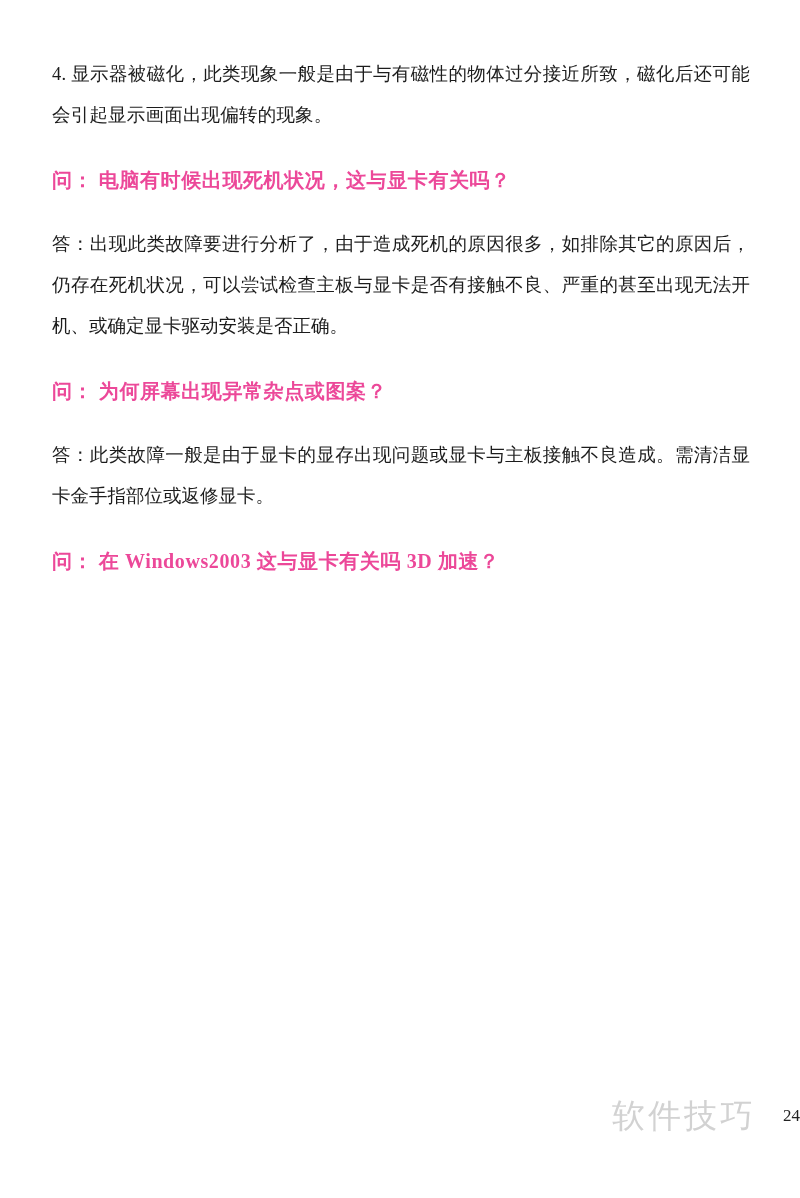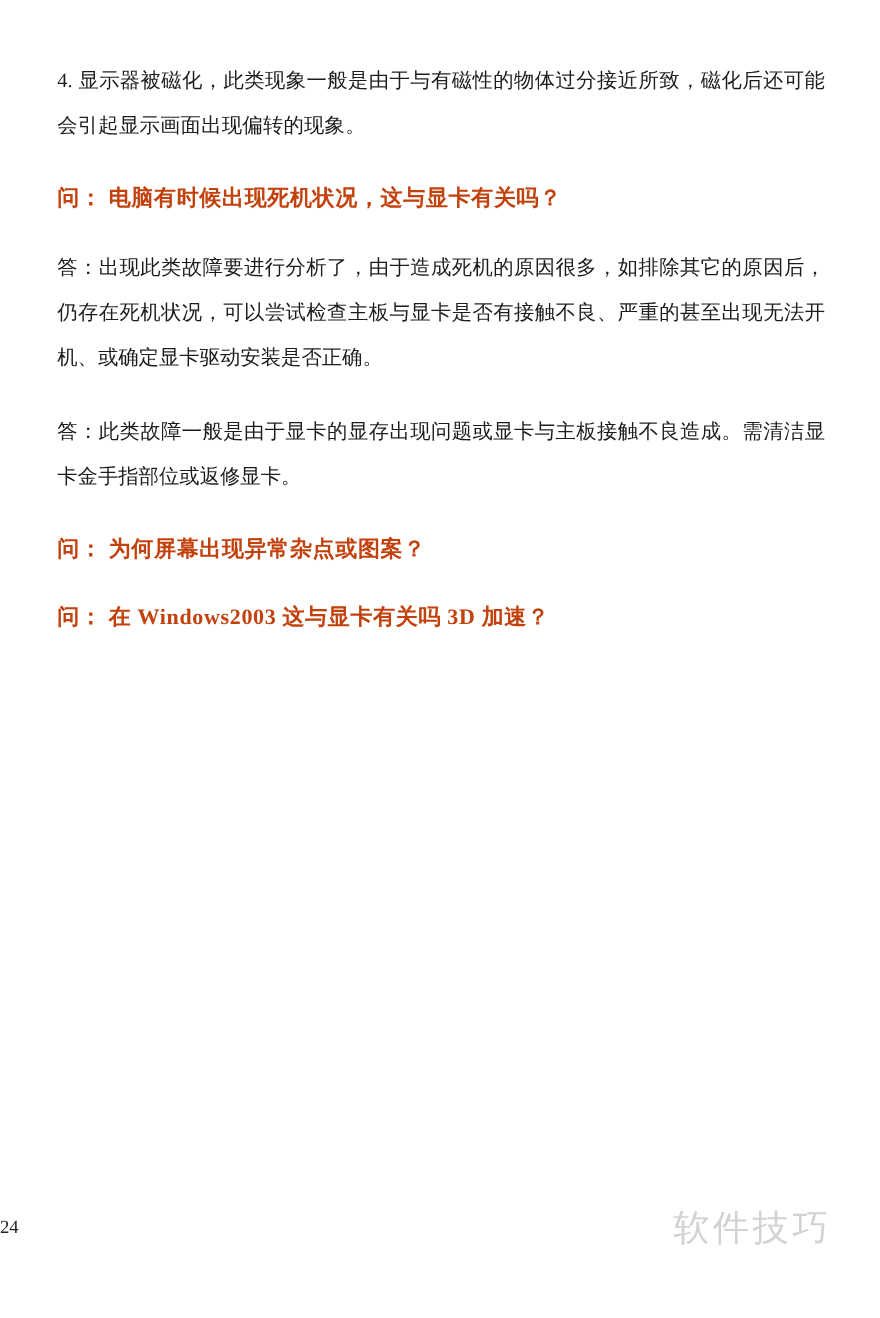--- a/index.html
+++ b/index.html
@@ -31,35 +31,35 @@
     text-align: justify;
     text-justify: inter-ideograph;
     letter-spacing: 0.2px;
     color: #1c1c1c;
   }
   .qhead {
     font-size: 20px;
     line-height: 36px;
     font-weight: bold;
     letter-spacing: 0.6px;
-    color: #c2410c;
+    color: #ec4899;
   }
   .ans {
     font-size: 18.5px;
     line-height: 41px;
     text-align: justify;
     text-justify: inter-ideograph;
     color: #1c1c1c;
   }
   .page-number {
     position: absolute;
     left: 0;
     right: 0;
     top: 1106px;
-    text-align: left;
+    text-align: right;
     font-size: 17px;
     color: #232323;
     font-family: "Liberation Serif", "DejaVu Serif", serif;
   }
   .watermark {
     position: absolute;
     right: 44px;
     top: 1094px;
     font-family: "Liberation Sans", "DejaVu Sans", sans-serif;
     font-size: 33px;
@@ -83,25 +83,25 @@
 
   <div class="block">
     <div class="qhead">问： 电脑有时候出现死机状况，这与显卡有关吗？</div>
   </div>
 
   <div class="block">
     <div class="ans">答：出现此类故障要进行分析了，由于造成死机的原因很多，如排除其它的原因后，仍存在死机状况，可以尝试检查主板与显卡是否有接触不良、严重的甚至出现无法开机、或确定显卡驱动安装是否正确。</div>
   </div>
 
   <div class="block">
-    <div class="ans">答：此类故障一般是由于显卡的显存出现问题或显卡与主板接触不良造成。需清洁显卡金手指部位或返修显卡。</div>
+    <div class="qhead">问： 为何屏幕出现异常杂点或图案？</div>
   </div>
 
   <div class="block">
-    <div class="qhead">问： 为何屏幕出现异常杂点或图案？</div>
+    <div class="ans">答：此类故障一般是由于显卡的显存出现问题或显卡与主板接触不良造成。需清洁显卡金手指部位或返修显卡。</div>
   </div>
 
 
 
   <div class="block">
     <div class="qhead mono">问： 在 Windows2003 这与显卡有关吗 3D 加速？</div>
   </div>
 
 
   <div class="page-number">24</div>

